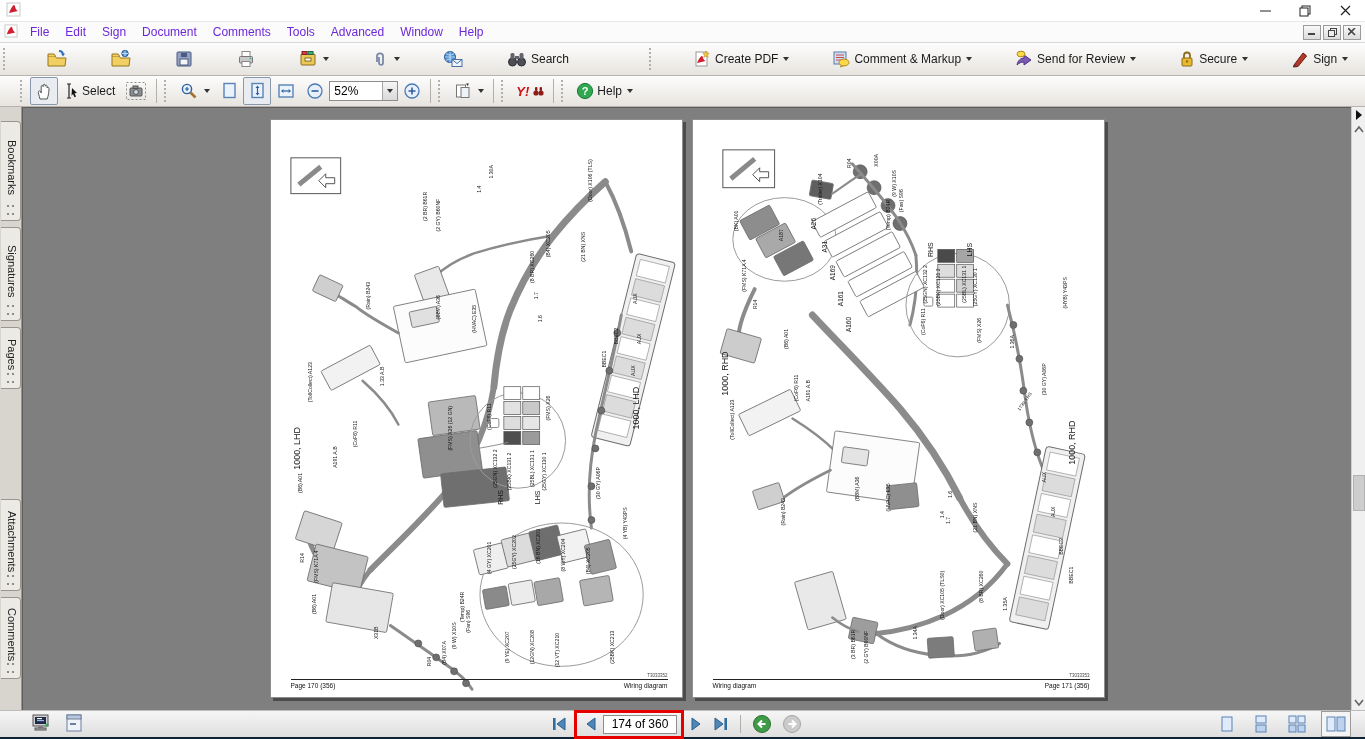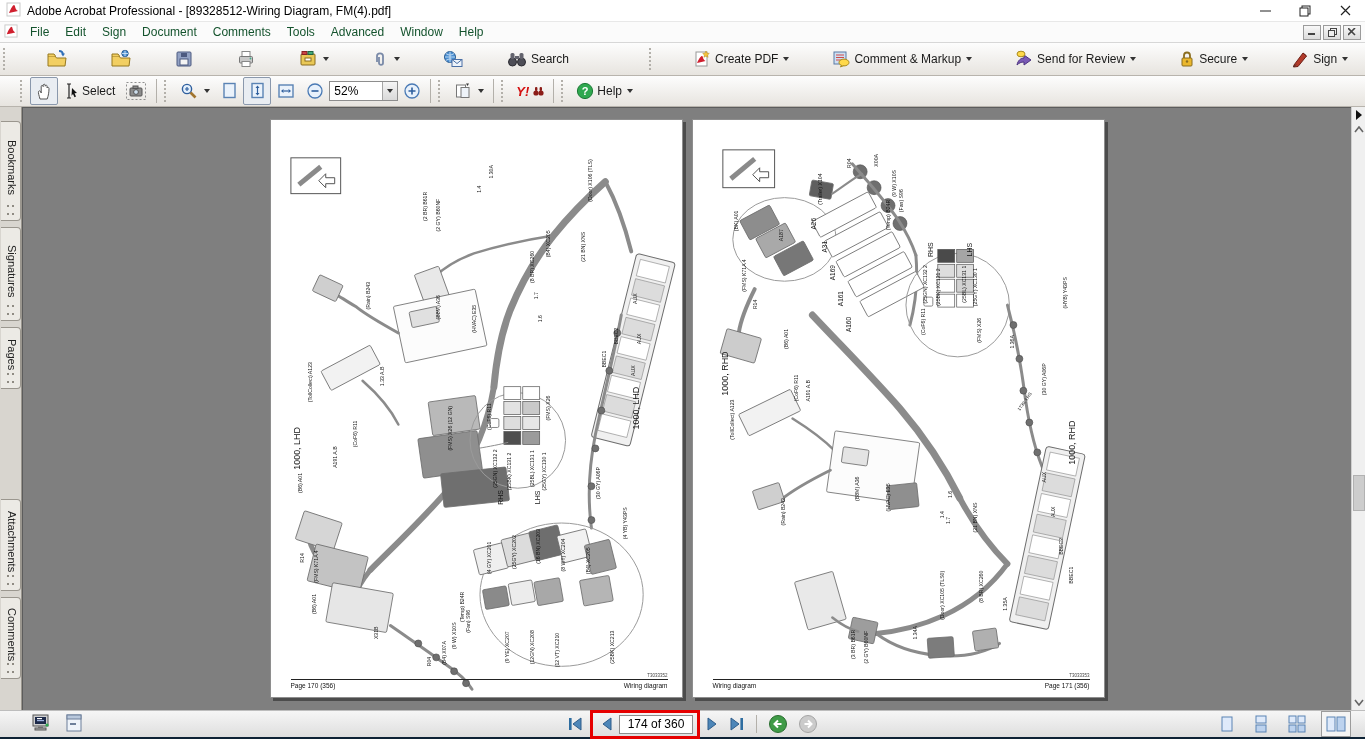--- a/index.html
+++ b/index.html
@@ -9,21 +9,21 @@
 
   
   .titlebar { height:22px; background:#fff; display:flex; align-items:center; padding-left:6px; border-bottom:1px solid #e8e8e8; }
   .titlebar .title { margin-left:6px; color:#000; font-size:12px; }
   .win-controls { margin-left:auto; display:flex; height:100%; }
   .win-btn { width:40px; height:100%; display:flex; align-items:center; justify-content:center; color:#222; }
   .win-btn svg { display:block; }
 
   
   .menubar { height:21px; background:#fbfbfb; display:flex; align-items:center; padding-left:4px; border-bottom:1px solid #d7d7d7; }
-  .menu-item { padding:2px 8px; color:#14532d; cursor:default; }
+  .menu-item { padding:2px 8px; color:#6d28d9; cursor:default; }
   .child-controls { margin-left:auto; display:flex; gap:2px; padding-right:4px; }
   .child-btn { width:18px; height:15px; background:linear-gradient(#f8f8f8,#dcdcdc); border:1px solid #9b9b9b; display:flex; align-items:center; justify-content:center; }
 
   
   .toolbar { background:linear-gradient(#fdfdfd,#e7e4df); border-bottom:1px solid #b8b4ad; display:flex; align-items:center; }
   .tb1 { height:33px;gap:32px; }
   .tb2 { height:31px;padding-left:17px; }
   .grip { width:6px; height:22px; border-left:2px dotted #b3b0aa; margin:0 4px 0 3px; }
   .vsep { width:1px; height:24px; background:#b3b0aa; margin:0 4px; }
   .tbtn { display:flex; align-items:center; gap:3px; padding:3px 4px; border:1px solid transparent; border-radius:2px; color:#1a1a1a; white-space:nowrap; }
@@ -48,42 +48,41 @@
 
   
   .vscroll { width:14px; background:#f0f0f0; border-left:1px solid #cfcfcf; display:flex; flex-direction:column; align-items:center; }
   .sbtn { width:14px; height:15px; display:flex; align-items:center; justify-content:center; color:#5a5a5a; font-size:9px; }
   .strack { flex:1; width:14px; position:relative; }
   .sthumb { position:absolute; top:338px; left:1px; width:12px; height:36px; background:#cdcdcd; border:1px solid #b2b2b2; }
 
   
   .statusbar { height:27px; background:linear-gradient(#f6f6f6,#dedede); border-top:1px solid #bdbdbd; display:flex; align-items:center; position:relative; }
   .sleft { display:flex; gap:12px; margin-left:30px; }
-  .snav { position:absolute; left:564px; display:flex; align-items:center; gap:4px; }
+  .snav { position:absolute; left:548px; display:flex; align-items:center; gap:4px; }
   .navbtn { display:flex; align-items:center; justify-content:center; padding:1px 3px; }
   .red-annot { display:flex; align-items:center; gap:4px; border:3px solid #e60000; padding:2px 4px; }
   .pgfield { width:74px; height:19px; border:1px solid #8d8d8d; background:#fff; text-align:center; font-size:12px; font-family:inherit; outline:none; }
   .sright { margin-left:auto; display:flex; align-items:center; gap:10px; margin-right:14px; }
   .laybtn { padding:3px; border:1px solid transparent; display:flex; }
   .laybtn.sel { border:1px solid #9b9b9b; background:#f4f4f4; }
   .bottom-strip { height:2px; background:#0d2235; }
 </style>
 </head>
 <body>
 
 <div class="app">
 
   <div class="titlebar">
     <span>
       <svg width="15" height="15" viewBox="0 0 15 15">
           <rect x="1" y="1" width="13" height="13" fill="#fff" stroke="#c9c9c9"></rect>
           <path d="M3 11 C5 6 7 3 8 3 C9.5 3 8.5 7 12 9 C9 9.5 6 10.5 3 11 Z" fill="#d01f2e"></path>
         </svg>
     </span>
-    <span class="title">Adobe Acrobat Professional - [89328512-Wiring Diagram, FM(4).pdf]</span>
     <div class="win-controls">
       <span class="win-btn">
           <svg width="11" height="11">
             <line x1="0" y1="6" x2="11" y2="6" stroke="#222" stroke-width="1"></line>
           </svg>
         </span>
       <span class="win-btn">
           <svg width="12" height="12">
             <rect x="3" y="1" width="8" height="8" fill="none" stroke="#222"></rect>
             <rect x="1" y="3" width="8" height="8" fill="#fff" stroke="#222"></rect>

